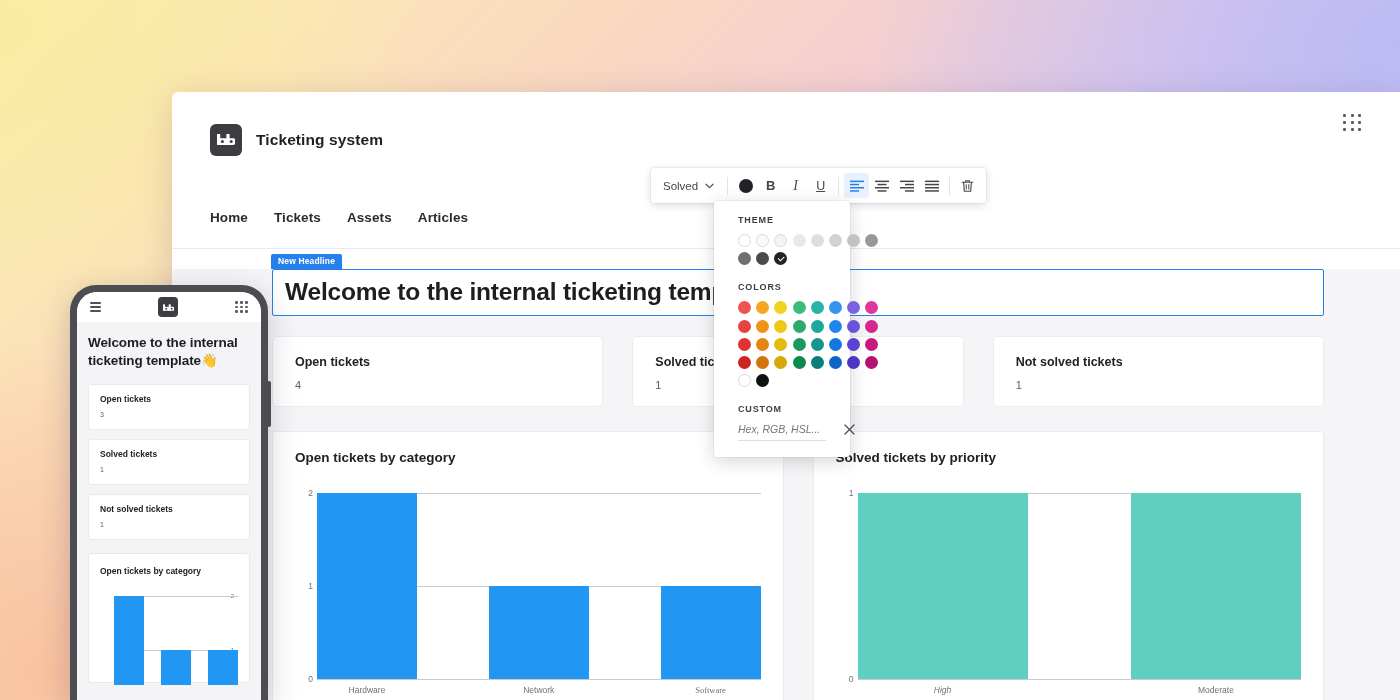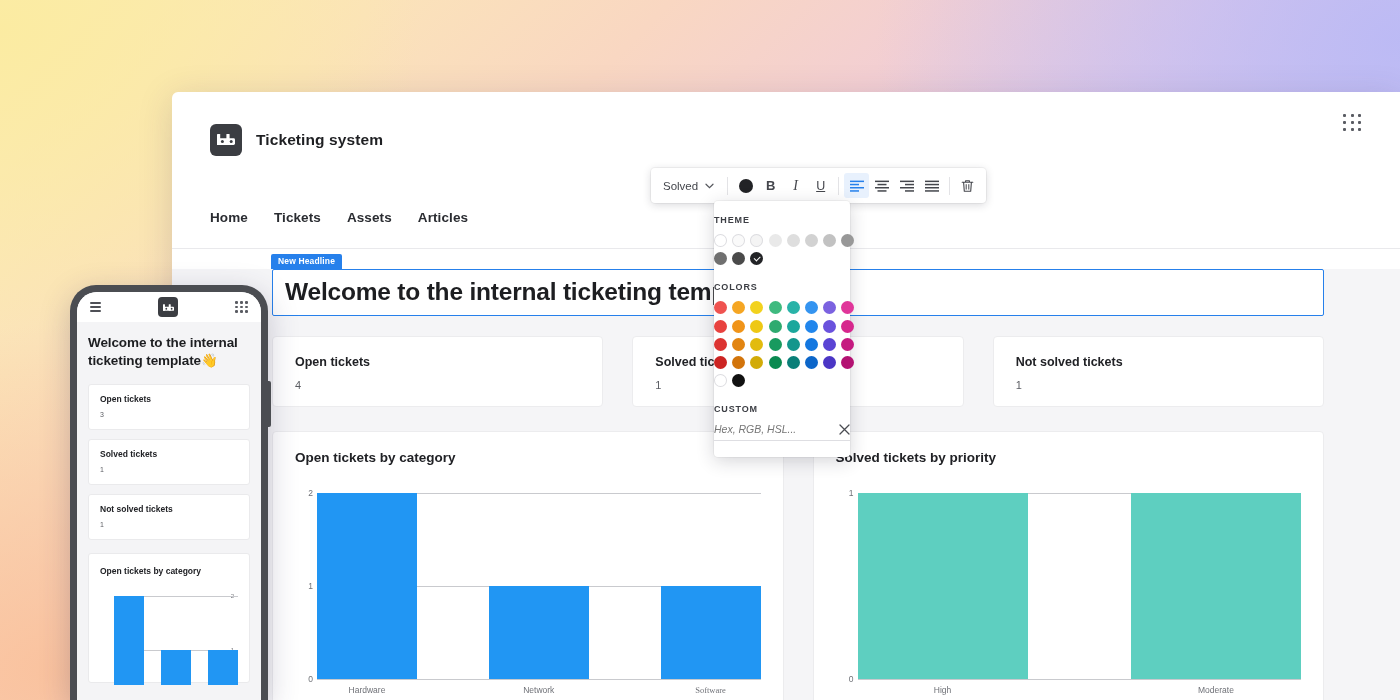--- a/index.html
+++ b/index.html
@@ -170,21 +170,21 @@
   .rt-btn .lbl { font-size: 13px; font-weight: 700; }
   .rt-btn .lbl.ital { font-style: italic; font-weight: 400; font-family: "Liberation Serif", serif; font-size: 14px; }
   .rt-btn .lbl.und { font-weight: 400; text-decoration: underline; font-size: 12.5px; }
 
   
   .color-pop {
     position: absolute; left: 714px; top: 201px;
     width: 136px;
     background: #fff; border-radius: 4px;
     box-shadow: 0 4px 18px rgba(30,30,50,0.19), 0 0 0 1px rgba(0,0,0,0.04);
-    padding: 14px 0 16px;
+    padding: 14px 24px 16px;
     z-index: 50;
   }
   .pop-label {
     font-size: 9px; font-weight: 700; letter-spacing: .85px;
     color: #3c3e44; margin-bottom: 9px;
   }
   .sw-row { display: flex; gap: 5.2px; margin-bottom: 5.2px; }
   .sw {
     width: 13px; height: 13px; border-radius: 50%;
     cursor: pointer; flex: 0 0 auto; position: relative;
@@ -363,21 +363,21 @@
             </div>
           <div class="grid-lines" id="c1-grid">
               <div class="gline" style="top: 186px;"></div>
               <div class="gline" style="top: 0px;"></div>
             </div>
           <div class="bars" id="c1-bars">
               <div class="bar" style="height: 186px; width: 170px; background: rgb(94, 207, 192);"></div>
               <div class="bar" style="height: 186px; width: 170px; background: rgb(94, 207, 192);"></div>
             </div>
           <div class="x-labels" id="c1-xlabels">
-              <span class="x-label" style="width: 170px;">High</span>
+              <span class="x-label" style="width: 170px; font-style: italic;">High</span>
               <span class="x-label" style="width: 170px;">Moderate</span>
             </div>
         </div>
       </div>
     </div>
 
   </div>
 </div>
 
 <div class="rt-toolbar">

